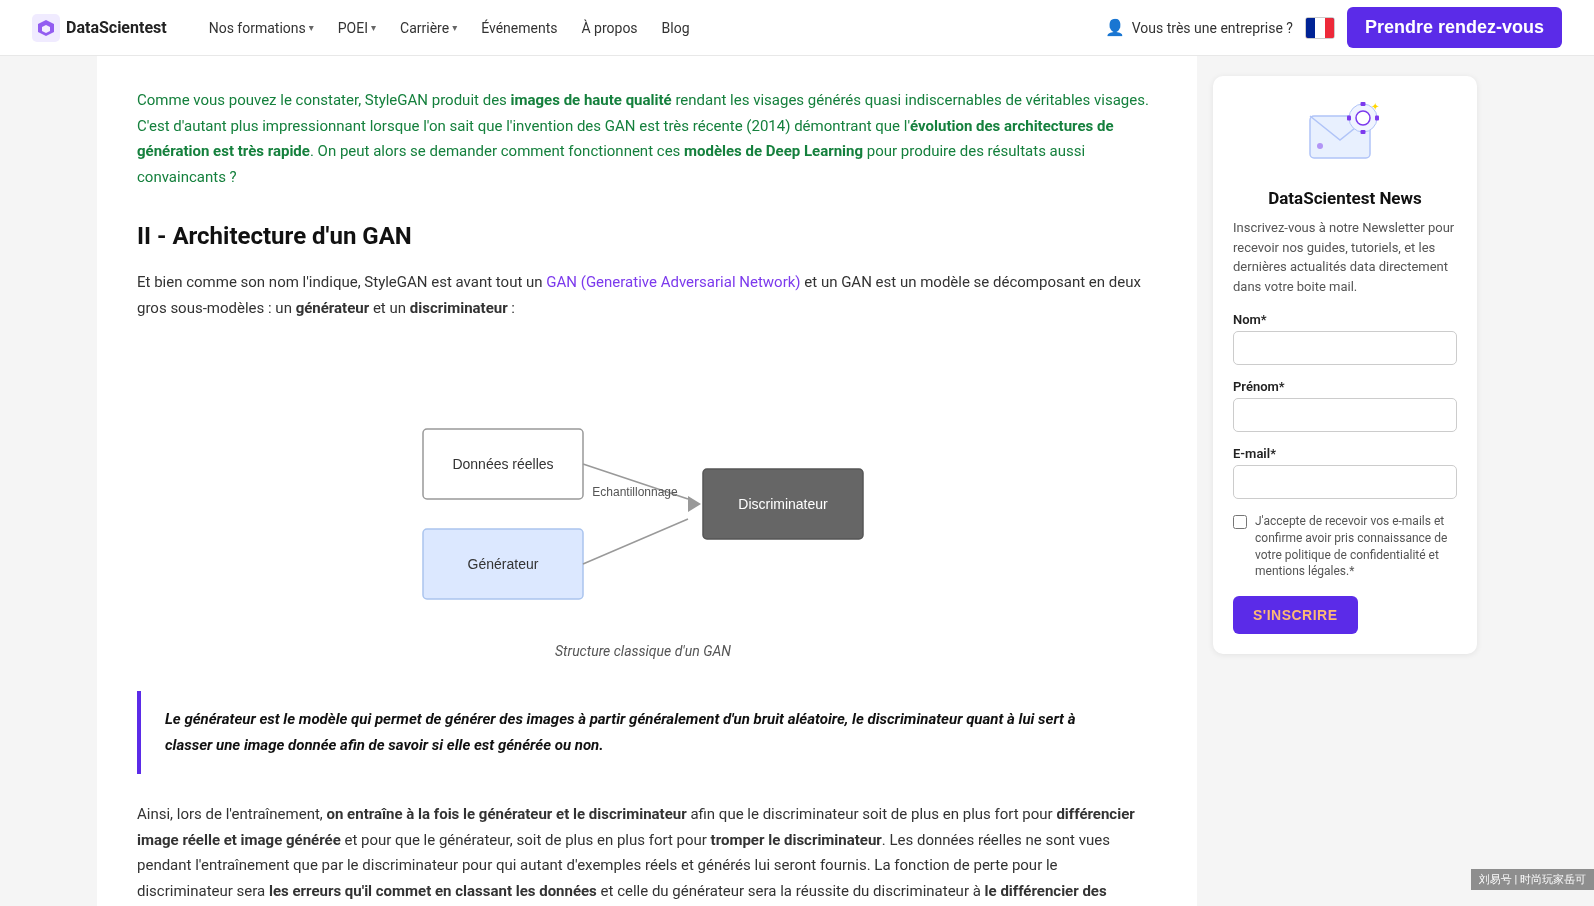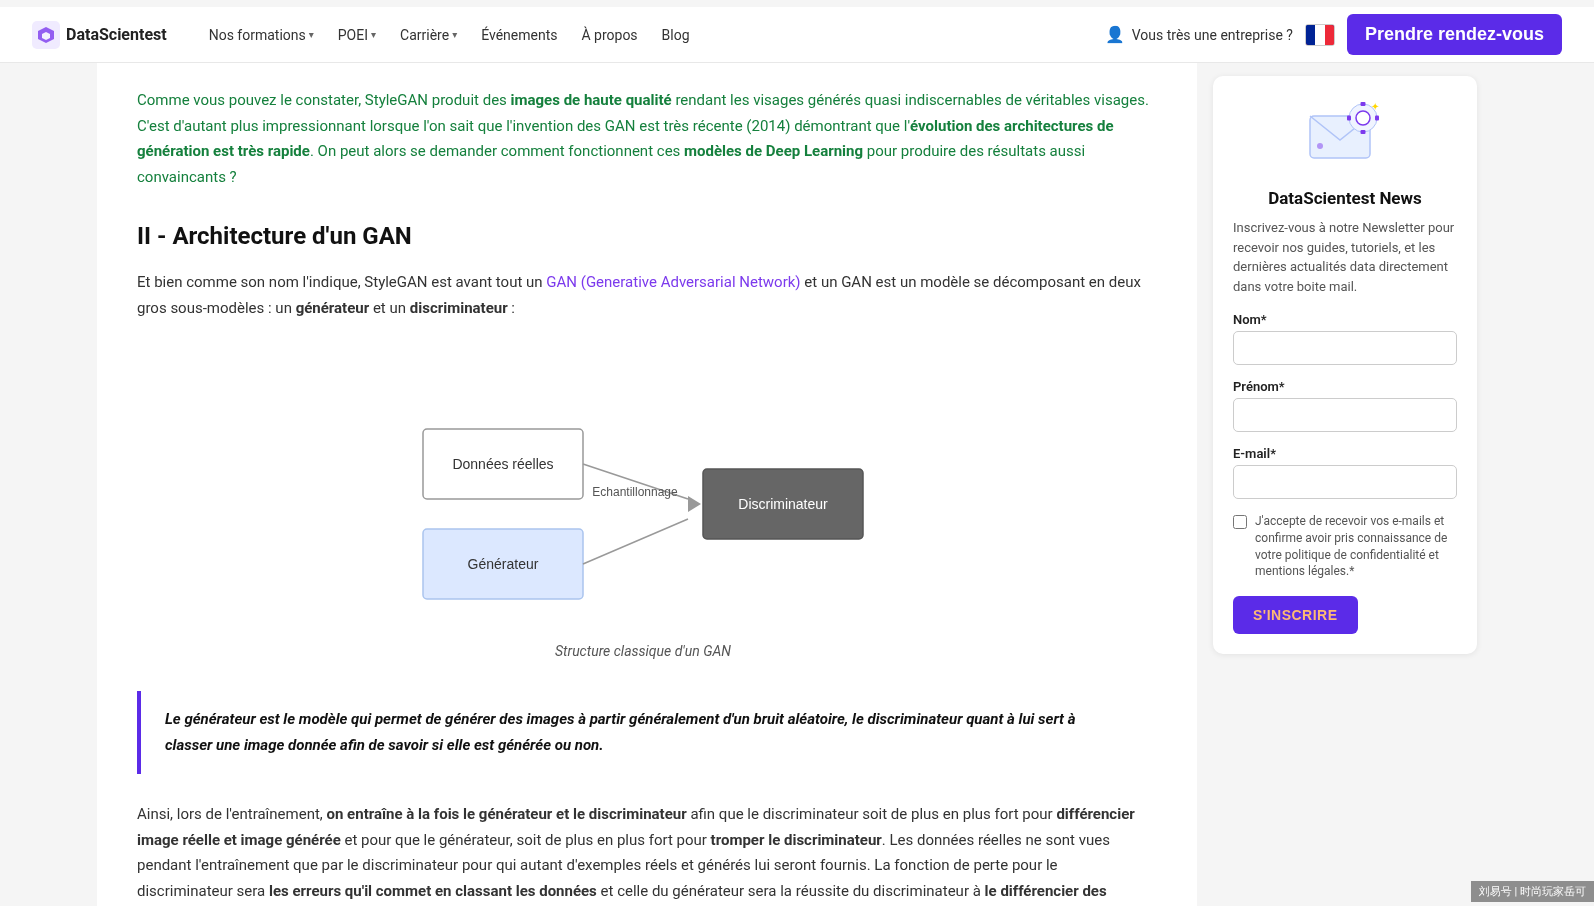--- a/index.html
+++ b/index.html
@@ -7,21 +7,21 @@
 
     
     .navbar {
       background: #fff;
       border-bottom: 1px solid #e8e8e8;
       display: flex;
       align-items: center;
       padding: 0 32px;
       height: 56px;
       position: sticky;
-      top: 7px;
+      top: 0;
       z-index: 100;
     }
     .navbar-logo {
       display: flex;
       align-items: center;
       gap: 6px;
       font-weight: 700;
       font-size: 16px;
       color: #222;
       margin-right: 32px;
@@ -255,21 +255,21 @@
       padding: 11px 20px;
       font-size: 14px;
       font-weight: 700;
       cursor: pointer;
       letter-spacing: 0.5px;
     }
 
     
     .bottom-branding {
       position: fixed;
-      bottom: 4px;
+      bottom: 16px;
       right: 0;
       background: rgba(0,0,0,0.6);
       color: #fff;
       font-size: 11px;
       padding: 3px 8px;
       opacity: 0.7;
     }
   </style>
 </head>
 <body>

